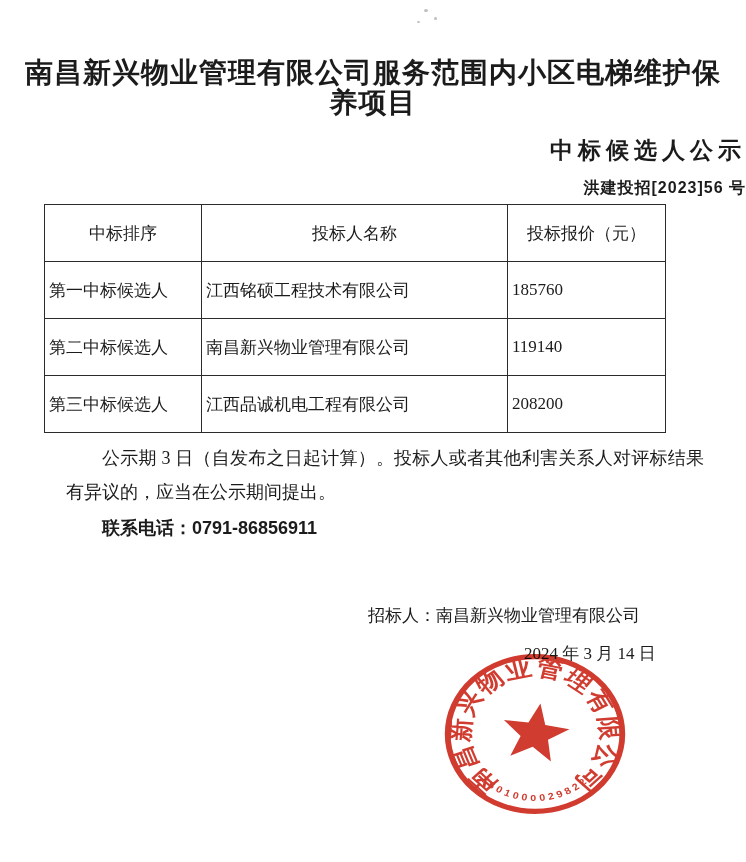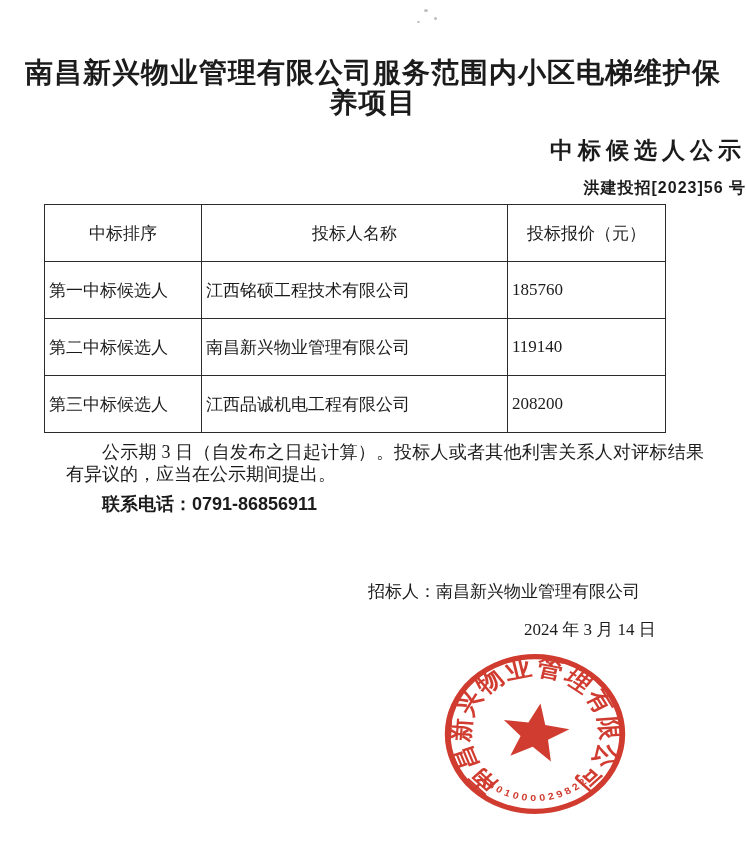--- a/index.html
+++ b/index.html
@@ -62,21 +62,21 @@
     padding: 0 4px;
   }
   table.candidates th { height: 56px; }
   table.candidates td { height: 56px; }
   .col-rank  { width: 157px; }
   .col-name  { width: 306px; }
   .col-price { width: 158px; }
   .notice-para {
     margin: 8px 42px 0 66px;
     font-size: 18px;
-    line-height: 22px;
+    line-height: 34px;
     text-align: justify;
     text-indent: 36px;
   }
   .supervisor-line, .phone-line {
     margin: 2px 0 0 66px;
     font-size: 18px;
     line-height: 34px;
     text-indent: 36px;
     font-family: "Liberation Sans", "DejaVu Sans", sans-serif;
     font-weight: 600;

